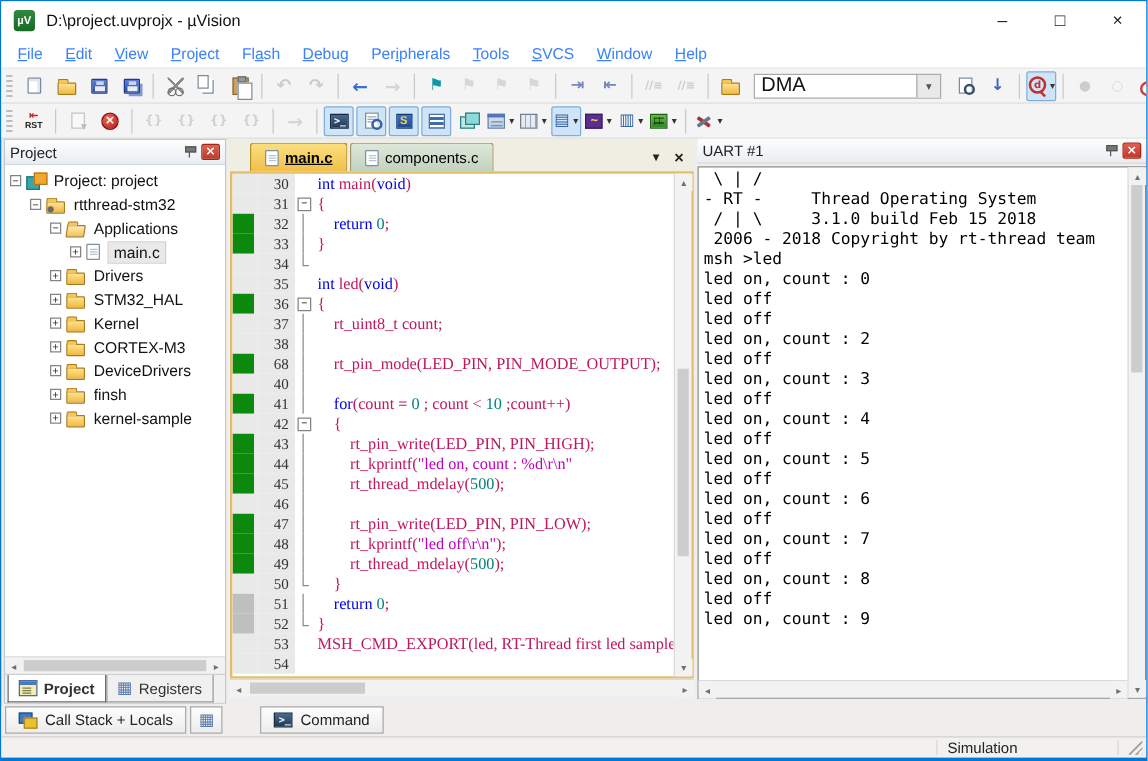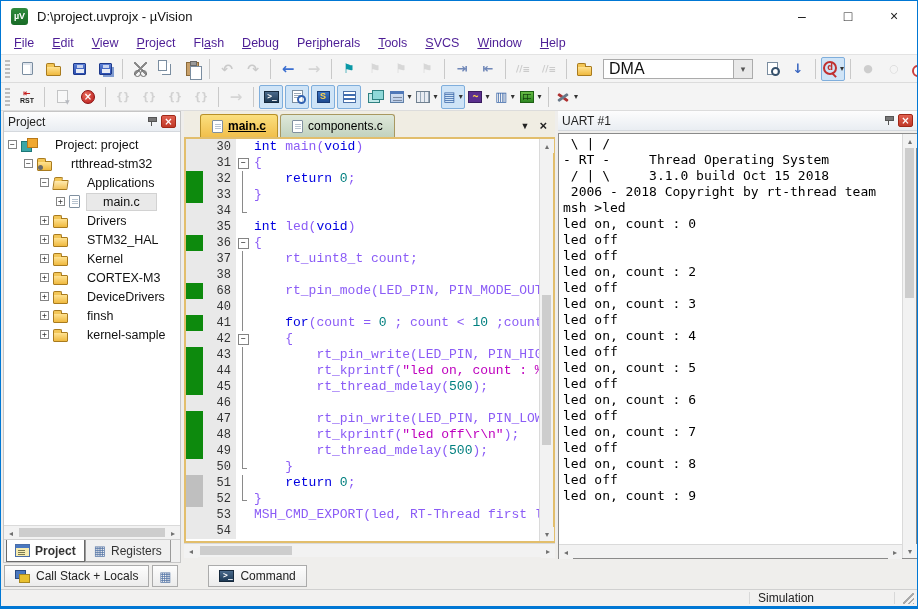--- a/index.html
+++ b/index.html
@@ -6,21 +6,21 @@
   html,body{background:#888}
   .window{position:relative;width:918px;height:609px;background:#EFEEEC;border:1px solid #0077D4;border-bottom:3px solid #0077D4;font-family:"Liberation Sans",sans-serif;overflow:hidden}
   
   .titlebar{position:absolute;left:0;top:0;width:100%;height:30px;background:#FFF;display:flex;align-items:center}
   .appicon{width:17px;height:17px;margin:0 9px 0 10px;background:linear-gradient(#2F8A3C,#176B26);border-radius:3px;color:#FFF;font:bold 9px/17px "Liberation Sans",sans-serif;text-align:center}
   .apptitle{font-size:13px;color:#111}
   .wbtns{margin-left:auto;display:flex;height:100%}
   .wbtn{width:46px;height:100%;display:flex;align-items:center;justify-content:center;font-size:14px;color:#222}
   
   .menubar{position:absolute;left:0;top:30px;width:100%;height:24px;background:#FFF;display:flex;align-items:center;padding-left:4px;border-bottom:1px solid #E3E3E3}
-  .mitem{padding:3px 9px;font-size:12.5px;color:#4c1d95;cursor:default}
+  .mitem{padding:3px 9px;font-size:12.5px;color:#3b82f6;cursor:default}
   
   .tbar{position:absolute;left:0;width:100%;height:28px;background:#F4F4F4;display:flex;align-items:center;padding:0 4px;border-bottom:1px solid #DCDCDC}
   .tb1{top:54px}.tb2{top:82px}
   .thandle{width:5px;height:18px;margin-right:4px;background:repeating-linear-gradient(#BDBDBD 0 2px,transparent 2px 4px);flex:none}
   .tbi{min-width:24px;height:24px;display:inline-flex;align-items:center;justify-content:center;border:1px solid transparent;border-radius:2px;margin:0 1px;flex:none}
   .tbi.act{background:#CFE4F7;border-color:#7FAEDC}
   .tbi.dis{opacity:.45;filter:grayscale(85%)}
   .tsep{width:1px;height:20px;background:#C9C9C9;margin:0 4px;flex:none}
   .icn{display:inline-flex;align-items:center;justify-content:center;font-family:"DejaVu Sans",sans-serif}
   .dd{font-size:8px;color:#333;margin-left:3px}
@@ -98,52 +98,52 @@
   .closebox::before{content:"×"}
   
   .panel{position:absolute;background:#FFF;border:1px solid #C6C6C6;display:flex;flex-direction:column}
   .phead{height:20px;background:linear-gradient(#FDFDFD,#E9EDF2);border-bottom:1px solid #D5D9DE;display:flex;align-items:center;padding:0 4px;flex:none}
   .phead .ptitle{font-size:12px;color:#222;flex:1}
   .proj{left:2px;top:110px;width:178px;height:452px}
   .tree{flex:1;overflow:hidden;background:#FFF;padding-top:3px}
   .trow{display:flex;align-items:center;height:19px;font-size:12.5px;color:#111;white-space:nowrap}
   .texp{width:9px;height:9px;border:1px solid #848484;background:#FFF;color:#333;font:8px/7px "DejaVu Sans Mono",monospace;text-align:center;margin-right:4px;flex:none}
   .tico{width:18px;display:flex;justify-content:flex-start;flex:none}
-  .tlabel{padding:1px 16px}
+  .tlabel{padding:1px 4px}
   .tlabel.sel{background:#E9E9E9;outline:1px solid #D2D2D2}
   
   .hscroll{height:14px;background:#F2F2F2;border-top:1px solid #DADADA;display:flex;align-items:stretch;flex:none}
   .vscroll{width:14px;background:#F2F2F2;border-left:1px solid #DADADA;display:flex;flex-direction:column;flex:none}
   .sarrow{width:14px;height:14px;background:#F2F2F2;color:#707070;font-size:8px;display:flex;align-items:center;justify-content:center;flex:none}
   .sthumb{background:#CDCDCD}
   
   .ptabs{height:23px;background:#F0F0F0;display:flex;align-items:stretch;padding-left:2px;border-top:1px solid #D0D0D0;flex:none}
   .ptab{display:flex;align-items:center;gap:5px;padding:0 8px;font-size:12px;border:1px solid #9A9A9A;border-top:none;background:#F0F0F0;color:#333}
   .ptab.on{background:#FFF;font-weight:bold;border-color:#6A6A6A}
   
   .edit{position:absolute;left:183px;top:110px;width:371px;height:446px;display:flex;flex-direction:column}
   .etabbar{height:26px;display:flex;align-items:flex-end;padding-left:16px;background:#F0EDE3;flex:none}
   .etab{height:23px;display:inline-flex;align-items:center;gap:5px;padding:0 11px;border:1px solid #A89860;border-bottom:none;border-radius:3px 3px 0 0;font-size:12px;background:linear-gradient(#DEE8DA,#C2D2BE);margin-right:2px}
   .etab.on{background:linear-gradient(#FBDF7E,#F1BF4C);border-color:#B89028}
   .etab.on .etlbl{font-weight:bold;text-decoration:underline}
   .etabicons{margin-left:auto;display:flex;align-items:center;gap:10px;padding:0 8px 4px 0}
   .ebody{flex:1;border:2px solid #E2BE6C;background:#FFF;display:flex;min-height:0}
   .elines{flex:1;display:flex;flex-direction:column;overflow:hidden}
-  .eline{display:flex;height:16px;line-height:16px;font-family:Liberation Mono, monospace;font-size:13px;white-space:pre;flex:none}
+  .eline{display:flex;height:16px;line-height:16px;font-family:Liberation Serif, serif;font-size:13px;white-space:pre;flex:none}
   .emark{width:20px;flex:none;background:#E9E9E9}
   .emark.g{background:linear-gradient(90deg,#0D8A0D 0 17px,#E9E9E9 17px)}
   .emark.y{background:linear-gradient(90deg,#BFBFBF 0 17px,#E9E9E9 17px)}
   .enum{width:30px;flex:none;background:#E9E9E9;color:#333;font-size:12px;text-align:right;padding-right:5px}
   .efold{width:13px;flex:none;position:relative;background:#FFF}
   .efold.fl::before{content:"";position:absolute;left:6px;top:0;bottom:0;width:1px;background:#8A8A8A}
   .efold.fe::before{content:"";position:absolute;left:6px;top:0;height:9px;width:1px;background:#8A8A8A}
   .efold.fe::after{content:"";position:absolute;left:6px;top:9px;width:5px;height:1px;background:#8A8A8A}
   .efold.fm::before{content:"−";position:absolute;left:2px;top:3px;width:9px;height:9px;border:1px solid #848484;background:#FFF;color:#222;font:8px/7px "DejaVu Sans Mono",monospace;text-align:center}
   .ecode{flex:1;overflow:hidden;padding-left:5px;color:#000}
-  .sk{color:#0000E0}.sn{color:#007F7F}.ss{color:#BE00BE}.sp{color:#8b5cf6}
+  .sk{color:#0000E0}.sn{color:#007F7F}.ss{color:#BE00BE}.sp{color:#be185d}
   .ehscroll{height:14px;background:#F2F2F2;border-top:1px solid #DADADA;display:flex;flex:none}
   
   .uart{left:557px;top:110px;width:359px;height:448px;background:#EFEEEC;border:none}
   .ubody{flex:1;border:1px solid #8A8A8A;background:#FFF;display:flex;min-height:0;margin-top:2px}
   .ucol{flex:1;display:flex;flex-direction:column;min-width:0}
   .utext{flex:1;overflow:hidden;padding:2px 0 0 4px}
   .uline{height:16px;line-height:16px;font-family:"DejaVu Sans Mono",monospace;font-size:13px;white-space:pre;color:#000}
   
   .botrow{position:absolute;left:0;top:564px;width:100%;height:24px;background:#EFEEEC;display:flex;align-items:flex-start;padding-left:3px}
   .btab{height:22px;display:inline-flex;align-items:center;gap:6px;padding:0 10px;border:1px solid #ABABAB;background:linear-gradient(#FDFDFD,#ECECEC);font-size:12px;color:#222;margin-right:3px}
@@ -520,21 +520,21 @@
     <div class="phead">
       <span class="ptitle">UART #1</span>
       <span class="pin-icon"></span>
       <span class="closebox"></span>
     </div>
     <div class="ubody">
       <div class="ucol">
         <div class="utext">
             <div class="uline"> \ | /</div>
             <div class="uline">- RT -     Thread Operating System</div>
-            <div class="uline"> / | \     3.1.0 build Oct 15 2018</div>
+            <div class="uline"> / | \     3.1.0 build Feb 15 2018</div>
             <div class="uline"> 2006 - 2018 Copyright by rt-thread team</div>
             <div class="uline">msh &gt;led</div>
             <div class="uline">led on, count : 0</div>
             <div class="uline">led off</div>
             <div class="uline">led off</div>
             <div class="uline">led on, count : 2</div>
             <div class="uline">led off</div>
             <div class="uline">led on, count : 3</div>
             <div class="uline">led off</div>
             <div class="uline">led on, count : 4</div>

